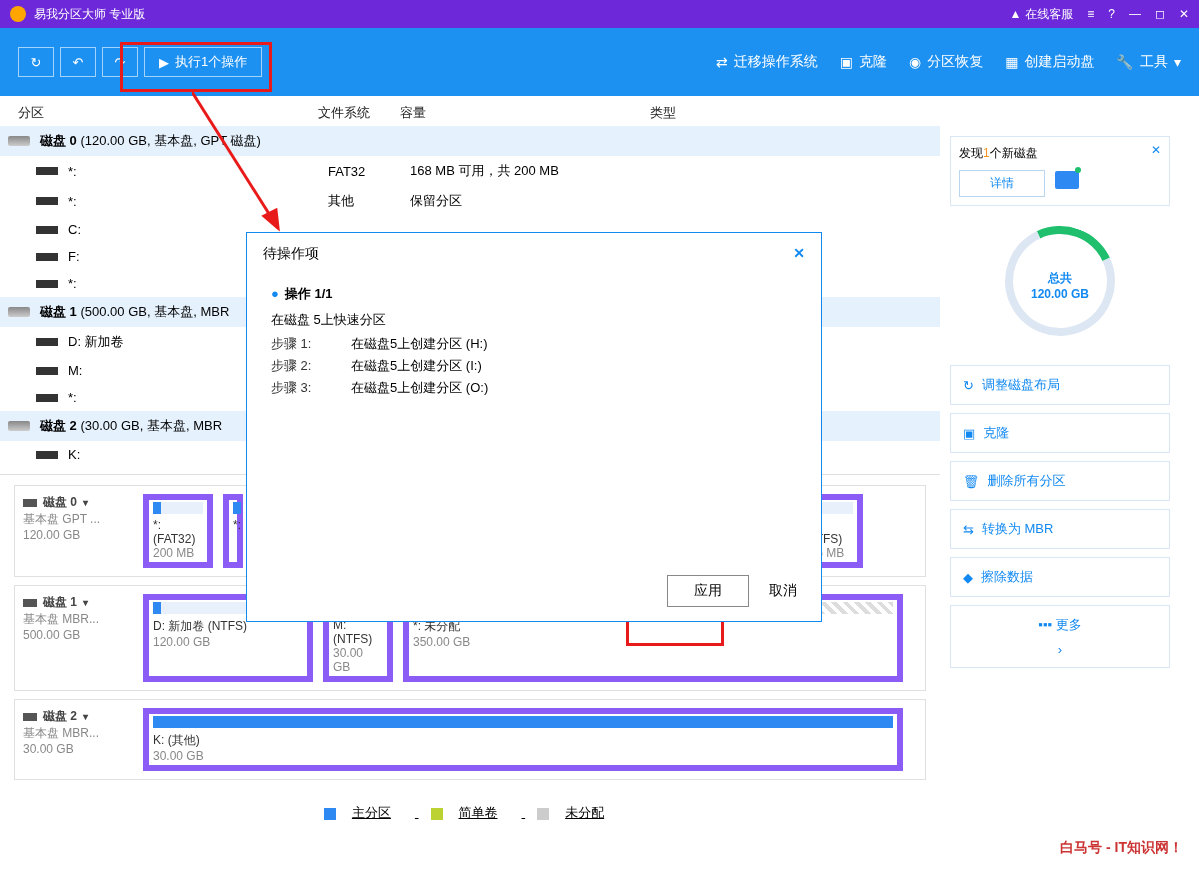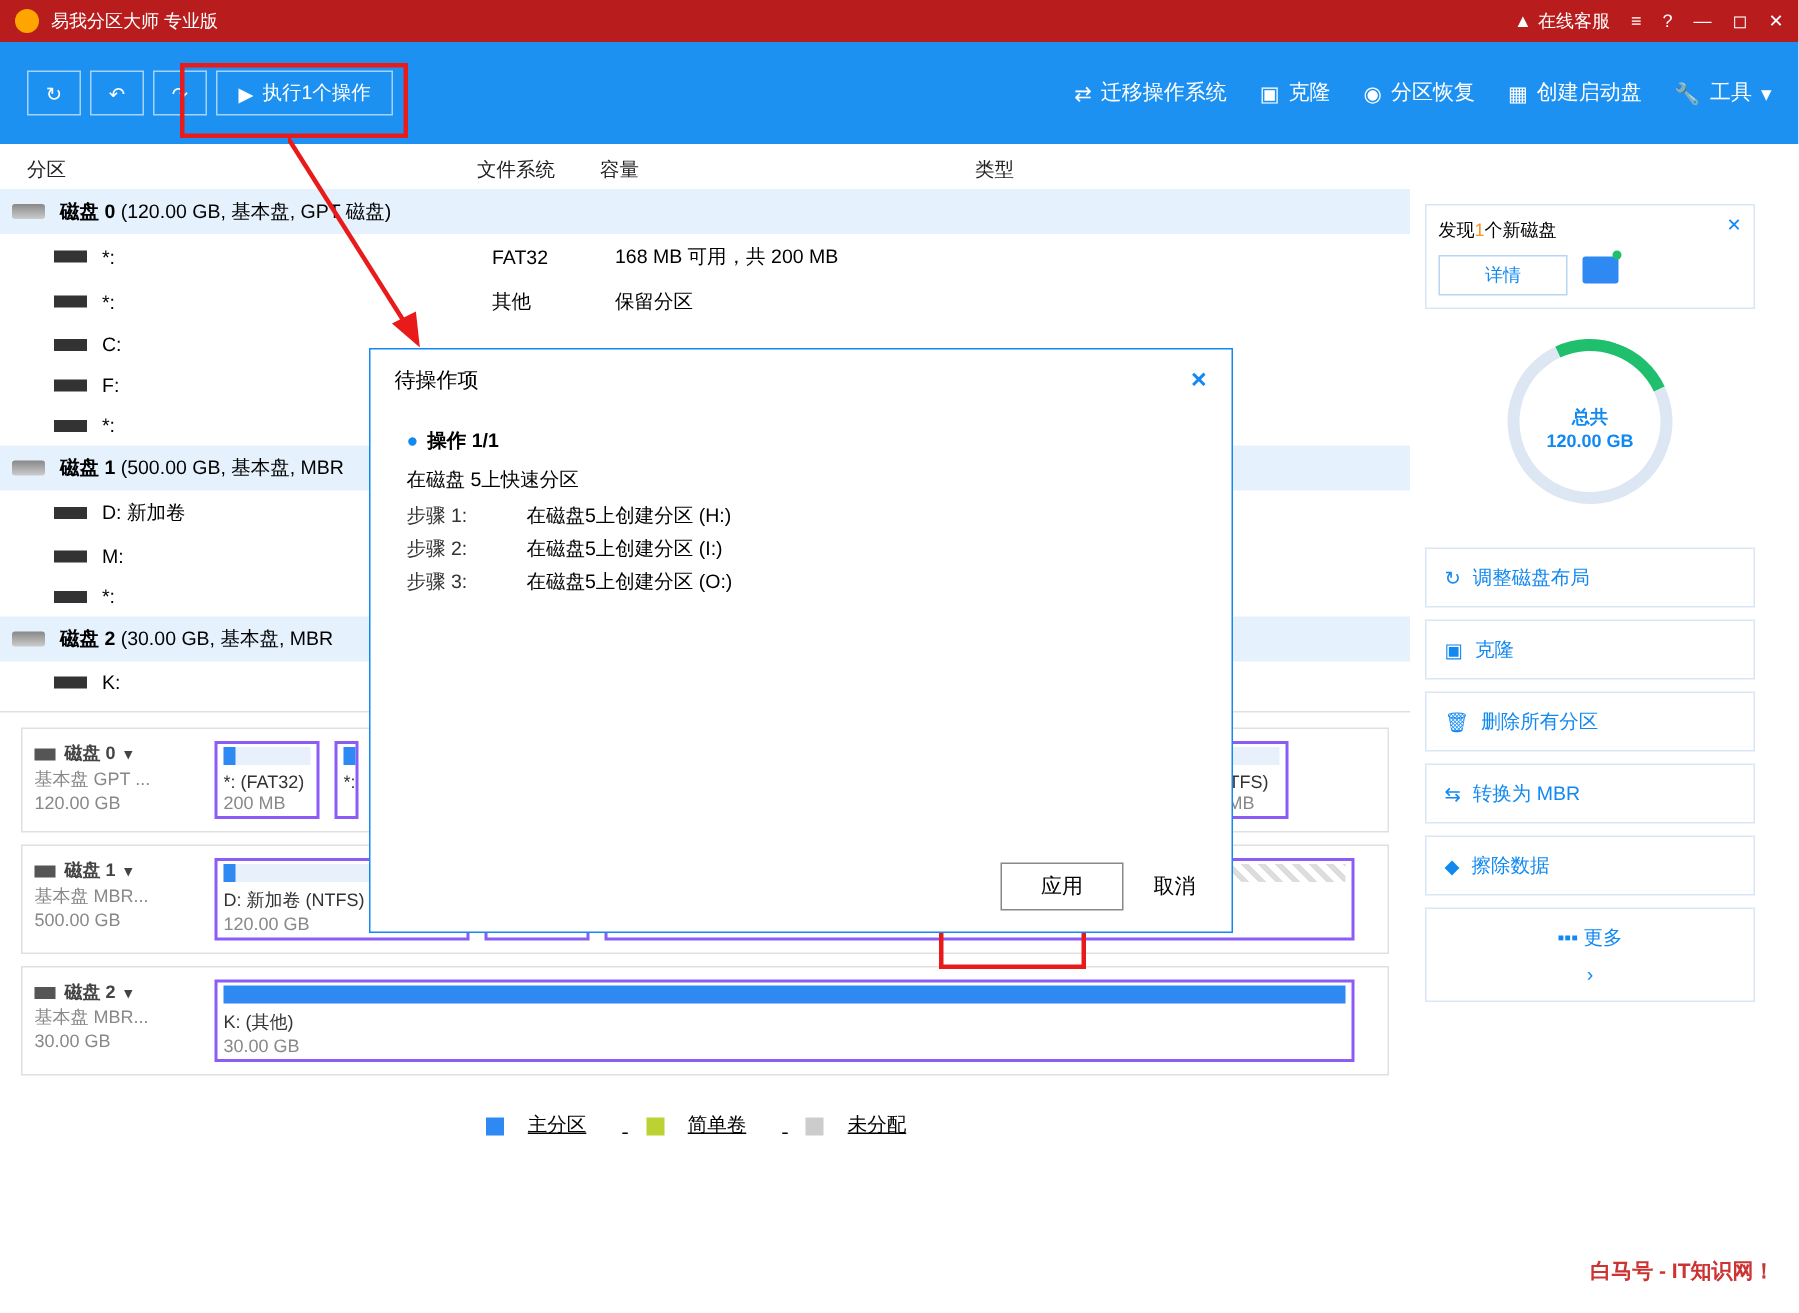--- a/index.html
+++ b/index.html
@@ -1,18 +1,18 @@
 <!DOCTYPE html>
 <html><head>
 <meta charset="utf-8">
 <style>
 * { margin: 0; padding: 0; box-sizing: border-box; font-family: "Microsoft YaHei", Arial, sans-serif; }
 body { width: 1199px; height: 875px; background: #fff; position: relative; overflow: hidden; font-size: 13px; }
 
-.titlebar { height: 28px; background: #b91c1c; color: #fff; display: flex; align-items: center; padding: 0 10px; }
+.titlebar { height: 28px; background: #6d28d9; color: #fff; display: flex; align-items: center; padding: 0 10px; }
 .titlebar .logo { width: 16px; height: 16px; border-radius: 50%; background: #ffa500; margin-right: 8px; }
 .titlebar .title { font-size: 12px; flex: 1; }
 .titlebar .tb-right { display: flex; align-items: center; gap: 14px; }
 .titlebar .tb-btn { display: flex; align-items: center; gap: 4px; font-size: 12px; cursor: pointer; }
 
 .toolbar { height: 68px; background: #1d91f2; display: flex; align-items: center; padding: 0 18px; }
 .tool-small { width: 36px; height: 30px; border: 1px solid rgba(255,255,255,0.6); display: flex; align-items: center; justify-content: center; color: #fff; margin-right: 6px; cursor: pointer; }
 .tool-exec { border: 1px solid rgba(255,255,255,0.6); height: 30px; padding: 0 14px; display: flex; align-items: center; color: #fff; cursor: pointer; gap: 6px; }
 .tool-right { margin-left: auto; display: flex; gap: 22px; }
 .tool-right .tr-btn { color: #fff; display: flex; align-items: center; gap: 6px; cursor: pointer; font-size: 14px; }
@@ -33,21 +33,21 @@
 .part-row .pn { width: 260px; }
 .part-row .pfs { width: 82px; }
 .part-row .pcap { width: 250px; }
 .part-row .ptype { flex: 1; }
 
 .bottom-disks { padding: 10px 14px; border-top: 1px solid #e0e0e0; margin-top: 6px; }
 .dbox { border: 1px solid #e0e0e0; margin-bottom: 8px; display: flex; padding: 8px; gap: 10px; }
 .dbox-left { width: 110px; font-size: 12px; color: #444; }
 .dbox-left .dn { font-weight: bold; display:flex; align-items:center; gap:6px; }
 .dbox-left .dn .di { width:14px; height:8px; background:#555; }
-.dbox-seg { border: 2px solid #8b5cf6; font-size: 12px; padding: 2px 4px; display: flex; flex-direction: column; }
+.dbox-seg { border: 6px solid #8b5cf6; font-size: 12px; padding: 2px 4px; display: flex; flex-direction: column; }
 .dbox-seg .bar { height: 12px; background: #e8f1fb; margin-bottom: 4px; position: relative; }
 .dbox-seg .bar .fill { position: absolute; left:0; top:0; bottom:0; width: 8px; background: #2e8af2; }
 .dbox-seg .lbl { color: #333; }
 .dbox-seg .sz { color: #888; }
 
 .legend { text-align: center; padding: 6px; font-size: 13px; text-decoration: underline; }
 .legend span { margin: 0 12px; }
 .sq { display: inline-block; width: 12px; height: 12px; vertical-align: middle; margin-right: 4px; }
 
 .right-panel { width: 240px; padding: 10px; }

